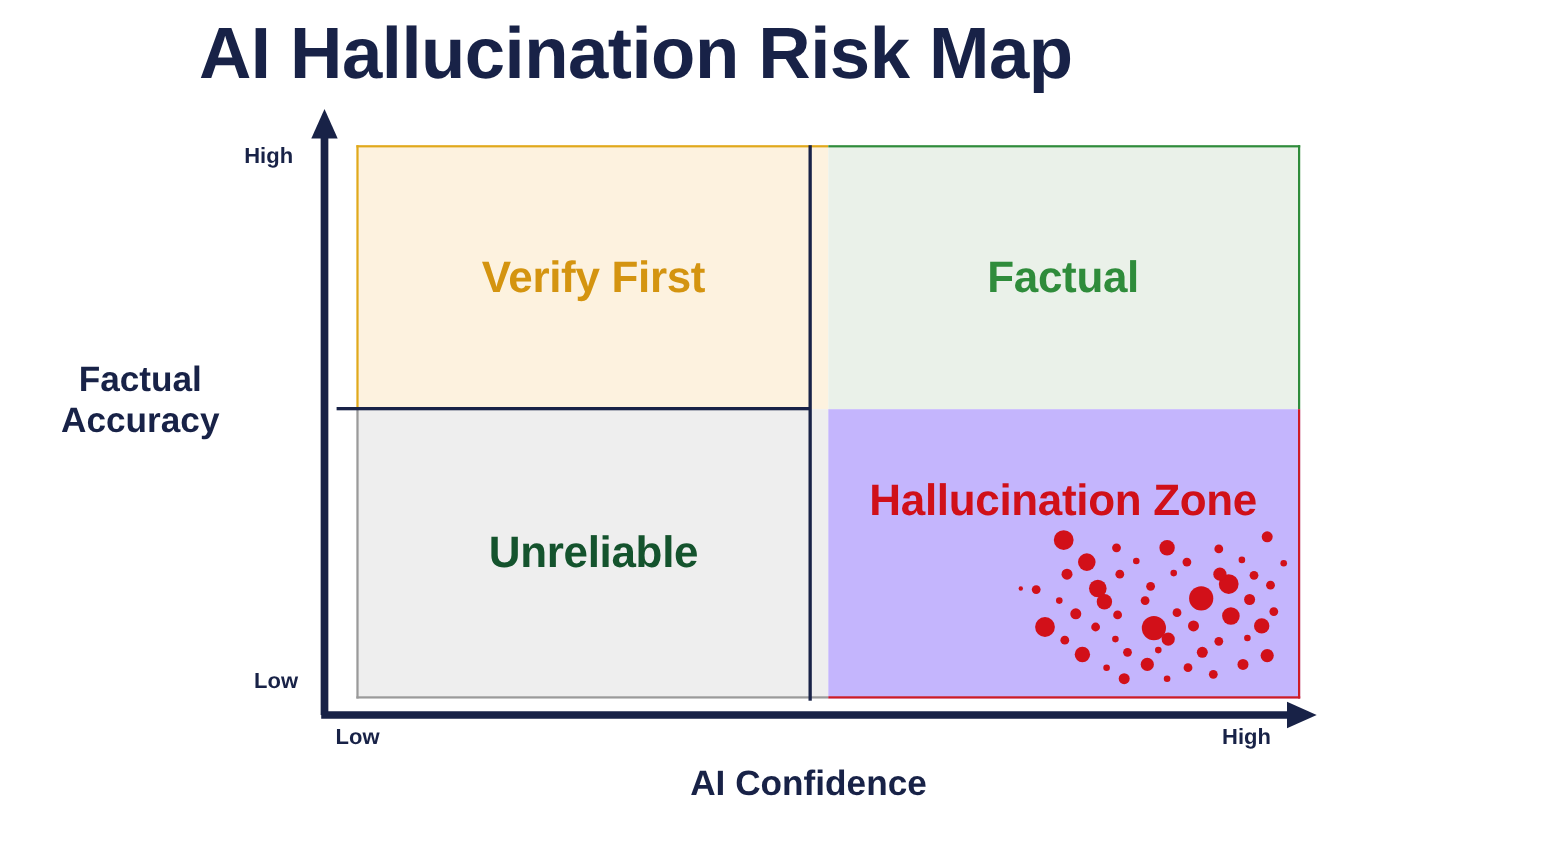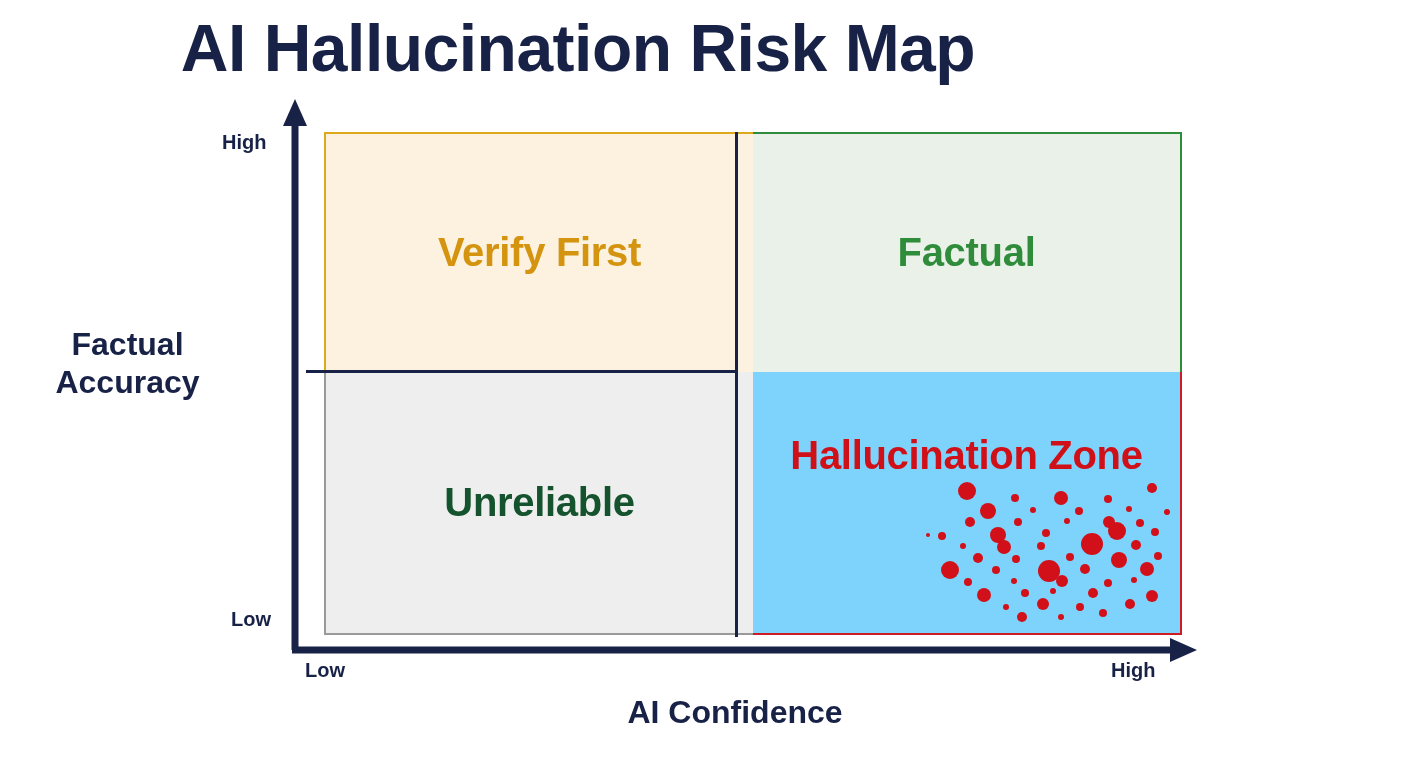--- a/index.html
+++ b/index.html
@@ -86,21 +86,21 @@
 
   #quad-unreliable {
     background: #eeeeee;
     border: 2px solid #9a9a9a;
     border-right: none;
     border-top: none;
   }
   #quad-unreliable .quad-label { color: #14532d; }
 
   #quad-hallucination {
-    background: #7dd3fc;
+    background: #c4b5fd;
     border: 2px solid #cf1b24;
     border-left: none;
     border-top: none;
   }
   #quad-hallucination .quad-label {
     color: #d01019;
     position: absolute;
     left: 0;
     right: 0;
     top: 60px;

